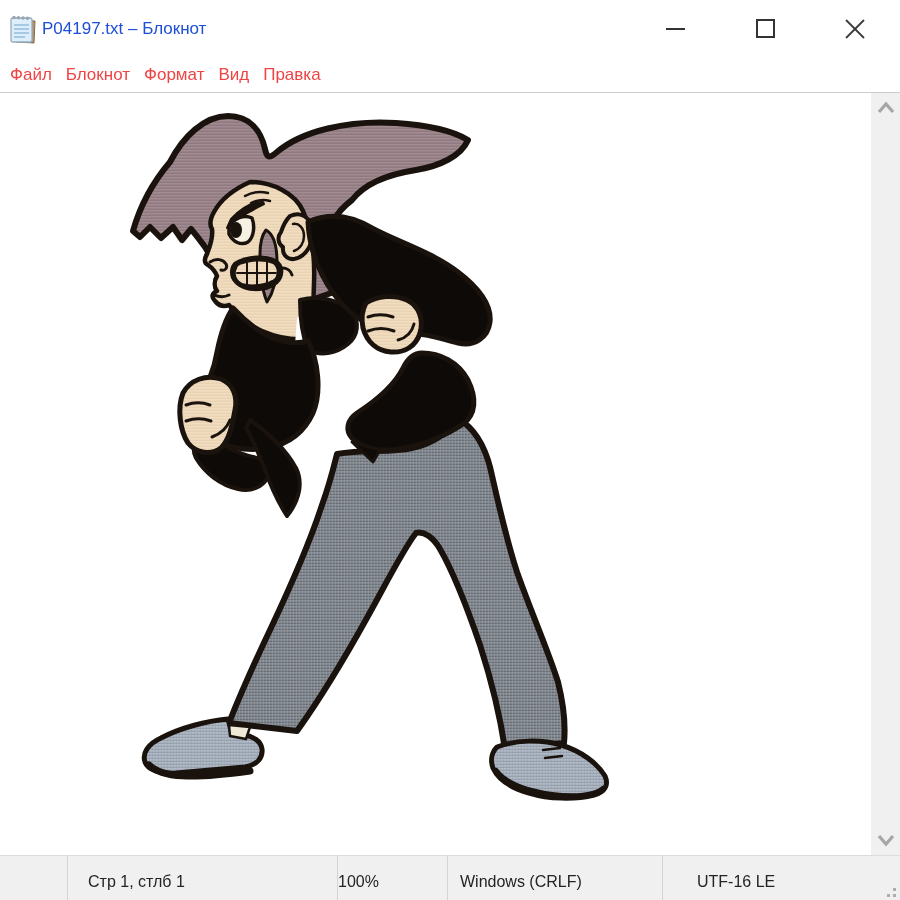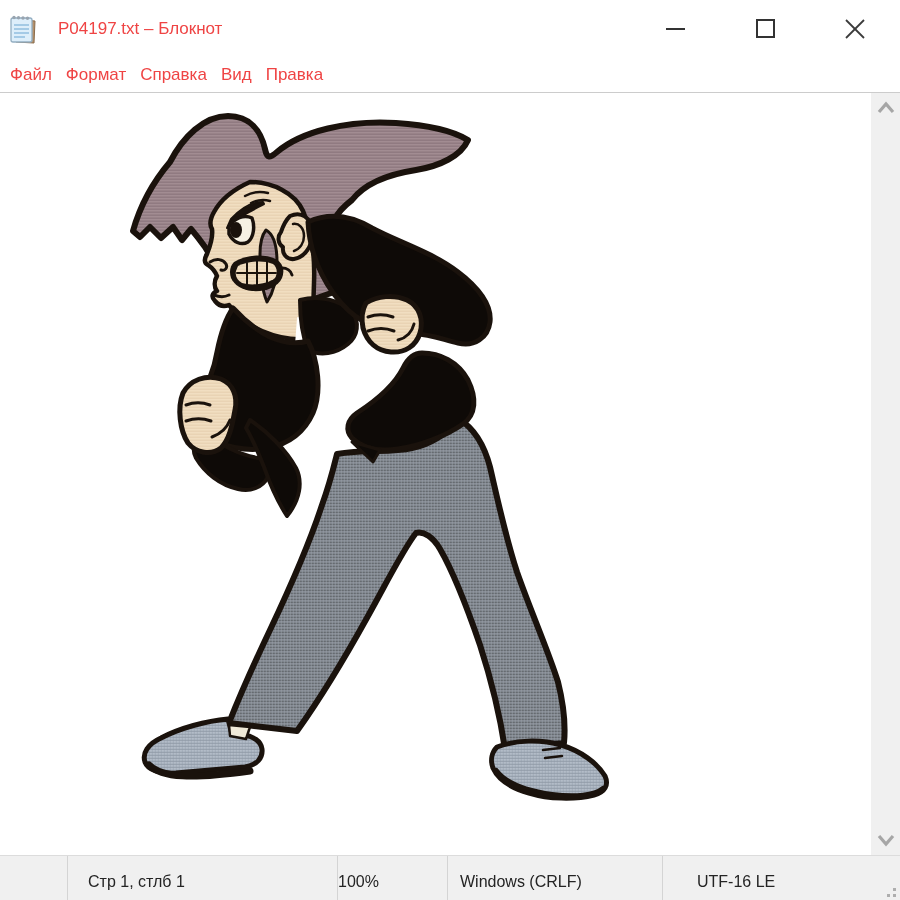--- a/index.html
+++ b/index.html
@@ -8,21 +8,21 @@
     --pantsA:#868b93; --pantsB:#5e6368; --pantsC:#9aa3ae;
     --shoeA:#b3bcc8; --shoeB:#8e98a5;
   }
   *{margin:0;padding:0;box-sizing:border-box;}
   html,body{width:900px;height:900px;overflow:hidden;}
   body{font-family:"Liberation Sans","DejaVu Sans",sans-serif;background:#fff;}
   .window{width:900px;height:900px;display:flex;flex-direction:column;background:#fff;}
   
   .titlebar{height:57px;display:flex;align-items:center;background:#fff;flex:0 0 auto;}
   .app-icon{margin-left:8px;width:30px;height:32px;flex:0 0 auto;}
-  .title-text{margin-left:20px;font-size:17px;color:#ef4444;white-space:nowrap;}
+  .title-text{margin-left:4px;font-size:17px;color:#1d4ed8;white-space:nowrap;}
   .controls{margin-left:auto;display:flex;height:100%;}
   .ctrl-btn{width:90px;height:100%;display:flex;align-items:center;justify-content:center;background:#fff;border:none;cursor:default;}
   .glyph-min{width:19px;height:0;border-top:2px solid #333;}
   .glyph-max{width:19px;height:19px;border:2px solid #333;background:#fff;}
   
   .menubar{height:36px;display:flex;align-items:center;padding-left:5px;background:#fff;border-bottom:1px solid #cccccc;flex:0 0 auto;}
   .menu-item{font-size:17px;color:#ef4444;padding:4px 5px;margin-right:4px;white-space:nowrap;}
   
   .content{position:relative;height:762px;background:#fff;overflow:hidden;flex:0 0 auto;}
   .artwork-svg{position:absolute;left:0;top:0;}
@@ -70,22 +70,22 @@
         <svg width="22" height="22" viewBox="0 0 22 22">
           <line x1="2" y1="2" x2="20" y2="20" stroke="#3a3a3a" stroke-width="1.8"></line>
           <line x1="20" y1="2" x2="2" y2="20" stroke="#3a3a3a" stroke-width="1.8"></line>
         </svg>
       </button>
     </div>
   </div>
 
   <div class="menubar">
     <span class="menu-item">Файл</span>
+    <span class="menu-item">Блокнот</span>
     <span class="menu-item">Формат</span>
-    <span class="menu-item">Справка</span>
     <span class="menu-item">Вид</span>
     <span class="menu-item">Правка</span>
   </div>
 
   <div class="content">
     <svg class="artwork-svg" width="900" height="762" viewBox="0 93 900 762" aria-hidden="true">
       <defs>
         <pattern id="pHair" width="4" height="3" patternUnits="userSpaceOnUse">
           <rect width="4" height="3" style="fill:var(--hairA)"></rect>
           <rect y="1.6" width="4" height="1.1" style="fill:var(--hairB)"></rect>

